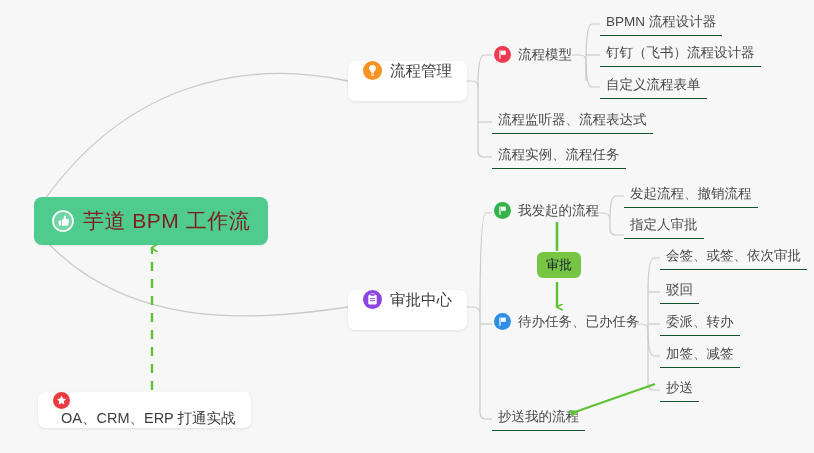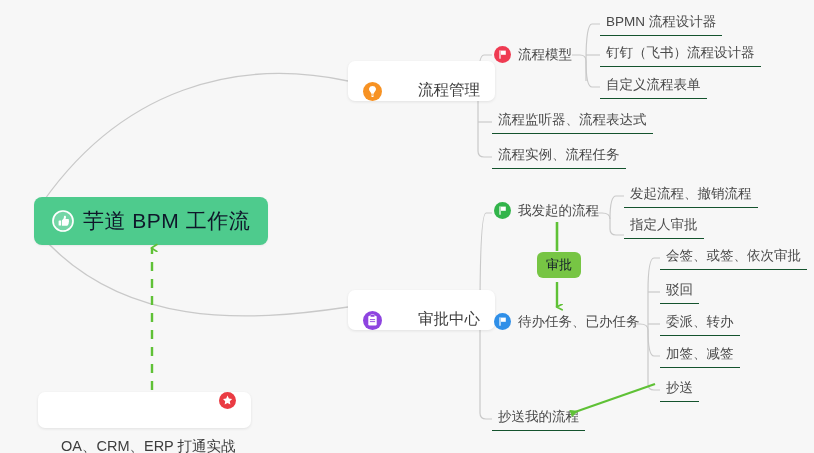--- a/index.html
+++ b/index.html
@@ -14,42 +14,41 @@
 
   
   #wires{position:absolute;left:0;top:0;width:814px;height:453px;}
   #wires-top{position:absolute;left:0;top:0;width:814px;height:453px;pointer-events:none;}
 
   .node{position:absolute;box-sizing:border-box;white-space:nowrap;}
 
   
   .root{
     background:#4ecb8d;
-    color:#0f172a;
+    color:#7f1d1d;
     border-radius:8px;
     display:flex;align-items:center;
     padding:0 18px;
     height:48px;
     font-size:21px;
     letter-spacing:.5px;
     box-shadow:0 1px 2px rgba(0,0,0,.06);
   }
   .root .label{margin-left:9px;}
 
   
   .card{
     background:#ffffff;
     border-radius:7px;
-    display:flex;align-items:flex-end;
+    display:flex;align-items:flex-start;
     padding:0 15px;
     height:36px;
     font-size:14.5px;
     color:#3d3d3d;
     box-shadow:0 1px 3px rgba(0,0,0,.09);
-    gap:28px;
   }
   .card.big{height:40px;font-size:15.5px;}
   .card .label{margin-left:8px;}
 
   
   .leaf{
     font-size:13.5px;
     color:#4a4a4a;
     padding:0 6px 4px 6px;
     border-bottom:1px solid #14532d;

